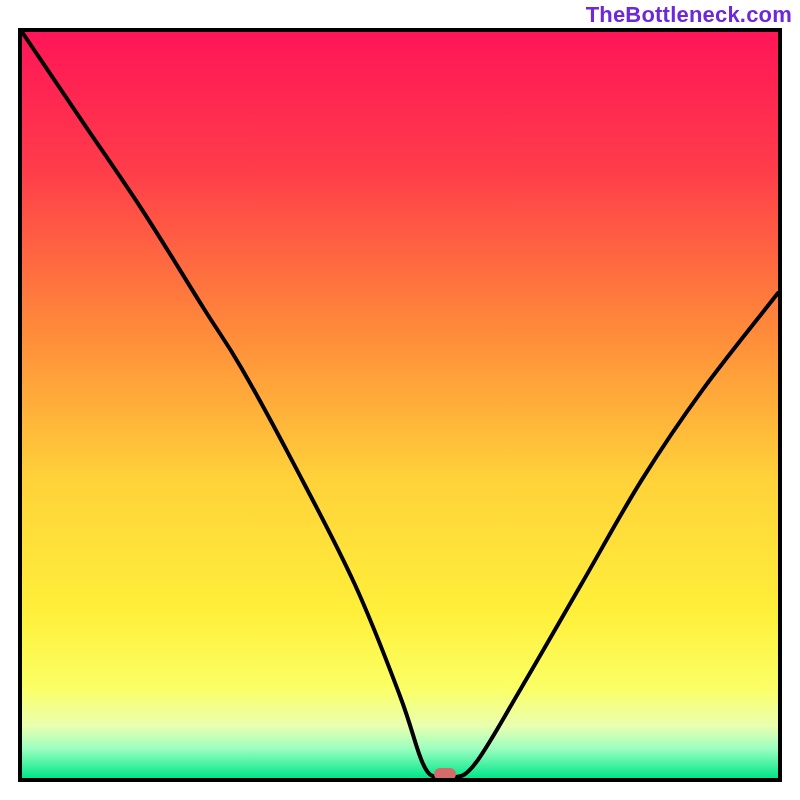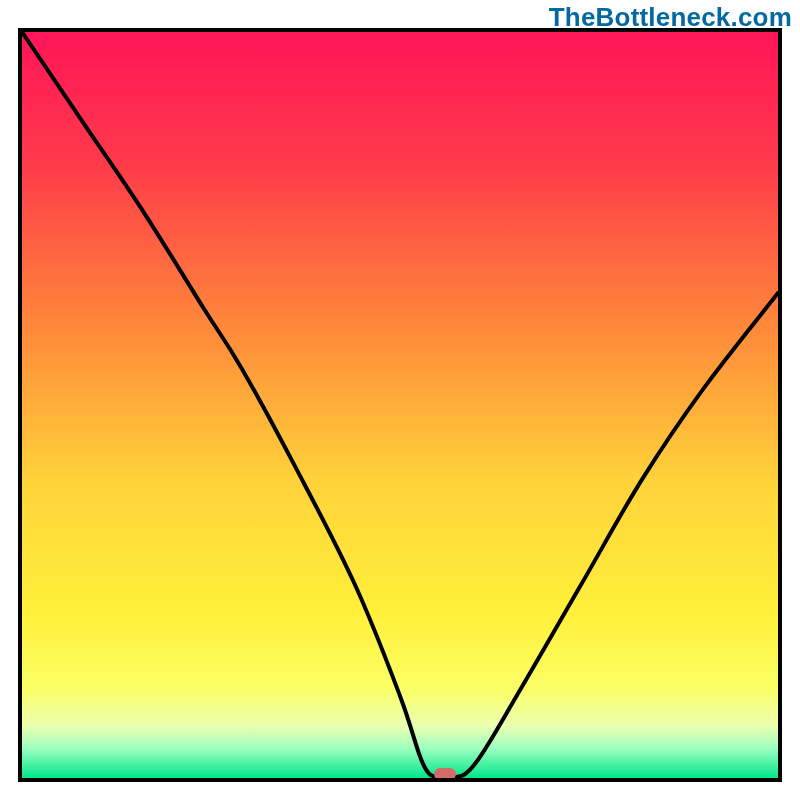--- a/index.html
+++ b/index.html
@@ -12,23 +12,23 @@
   }
   .container {
     position: relative;
     width: 800px;
     height: 800px;
   }
   .watermark {
     position: absolute;
     top: 2px;
     right: 8px;
-    font-size: 26px;
+    font-size: 22px;
     font-weight: bold;
-    color: #0369a1;
+    color: #6d28d9;
     letter-spacing: 0.2px;
     z-index: 10;
   }
   .plot-frame {
     position: absolute;
     left: 18px;
     top: 28px;
     width: 764px;
     height: 754px;
     border: 4px solid #000;

